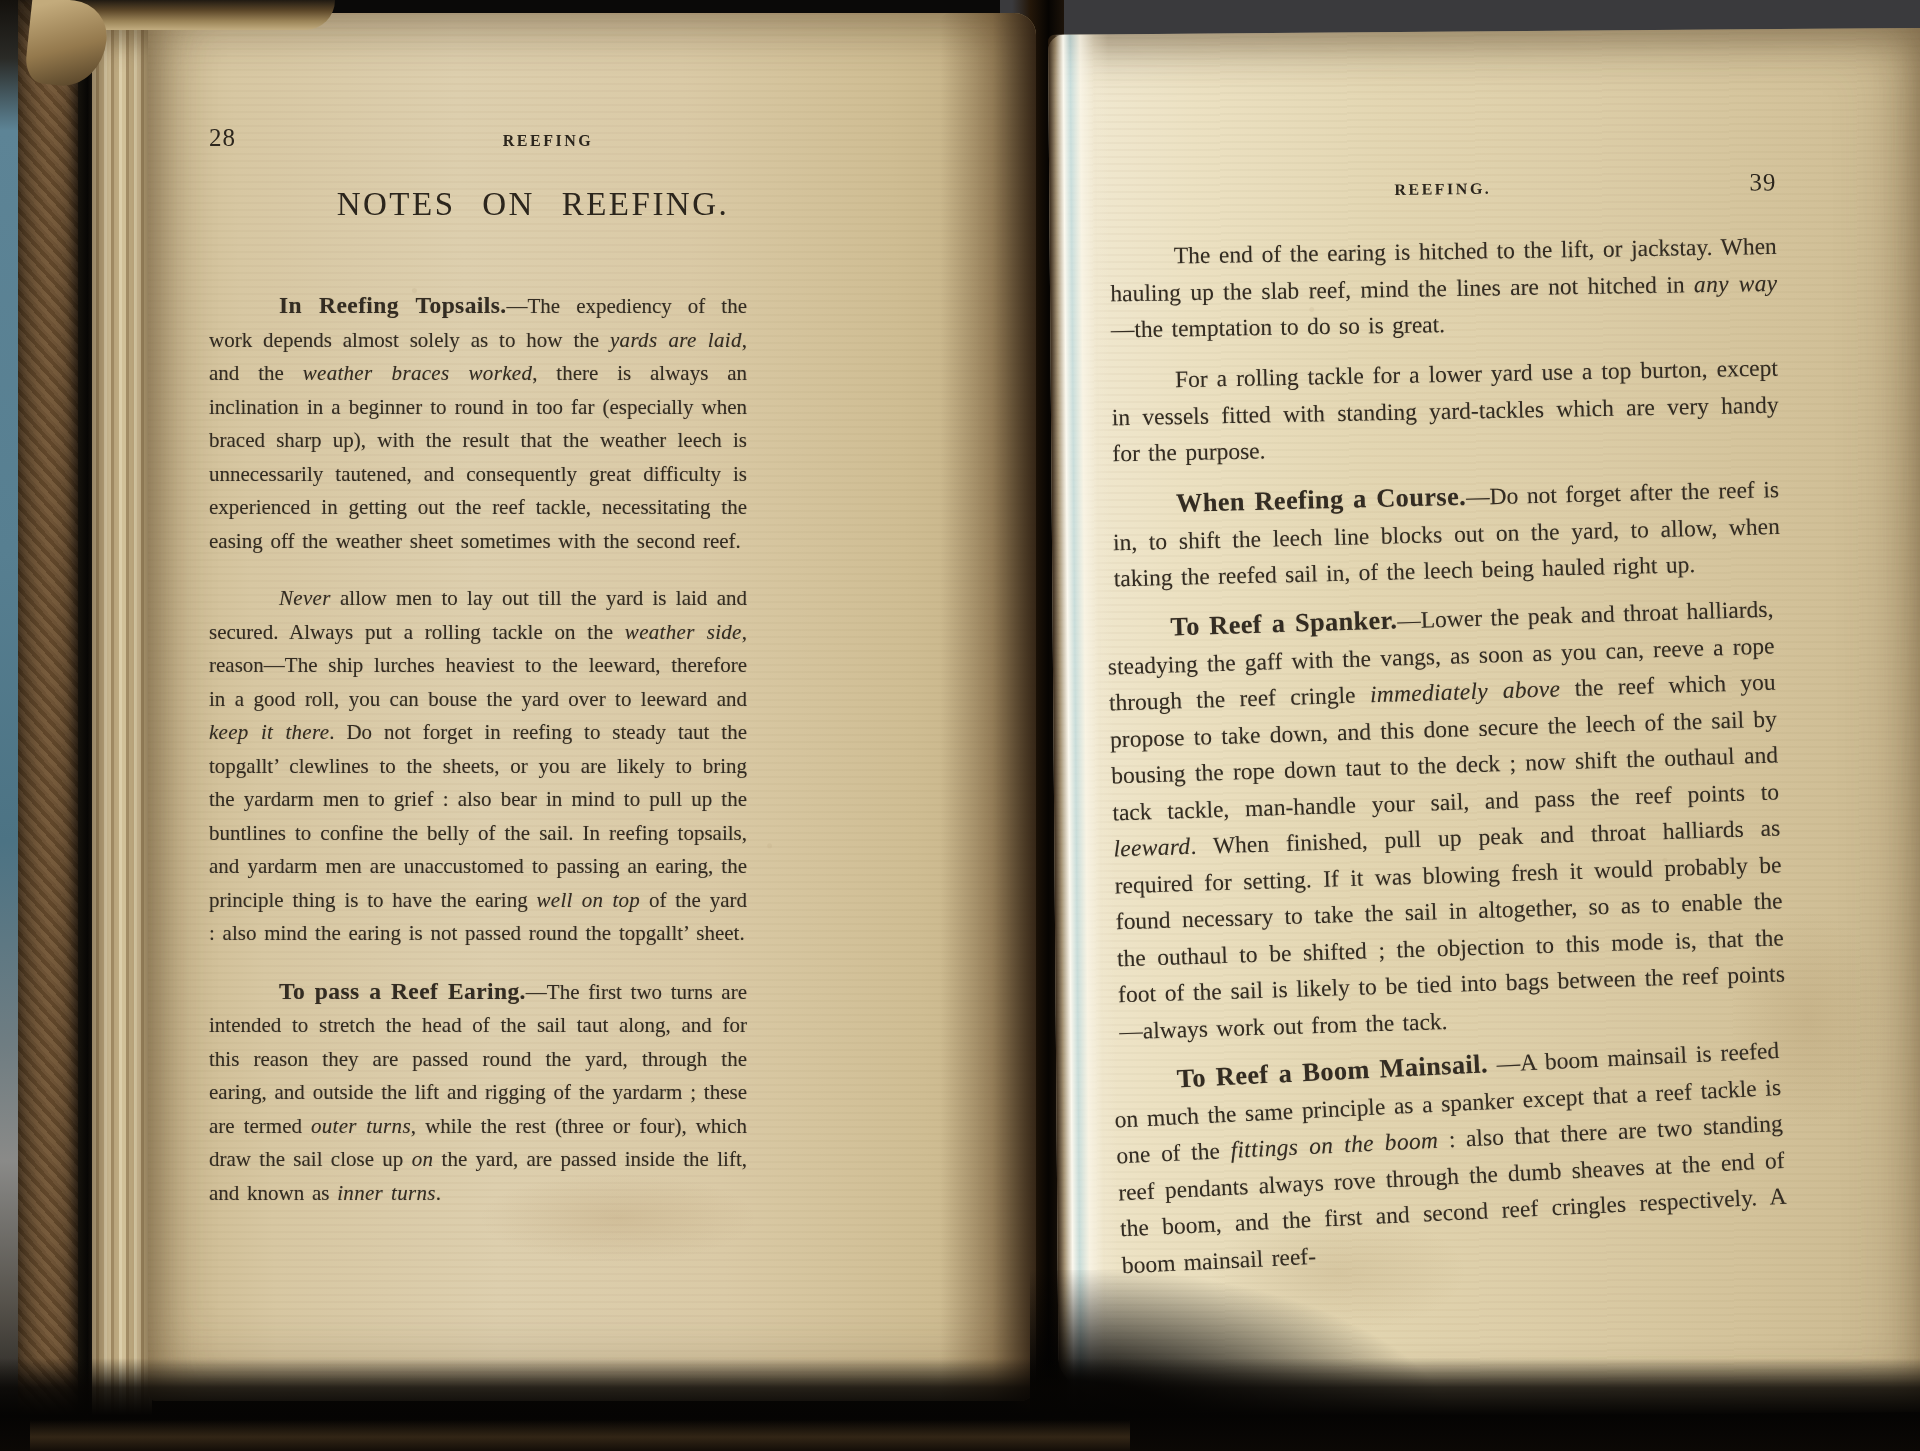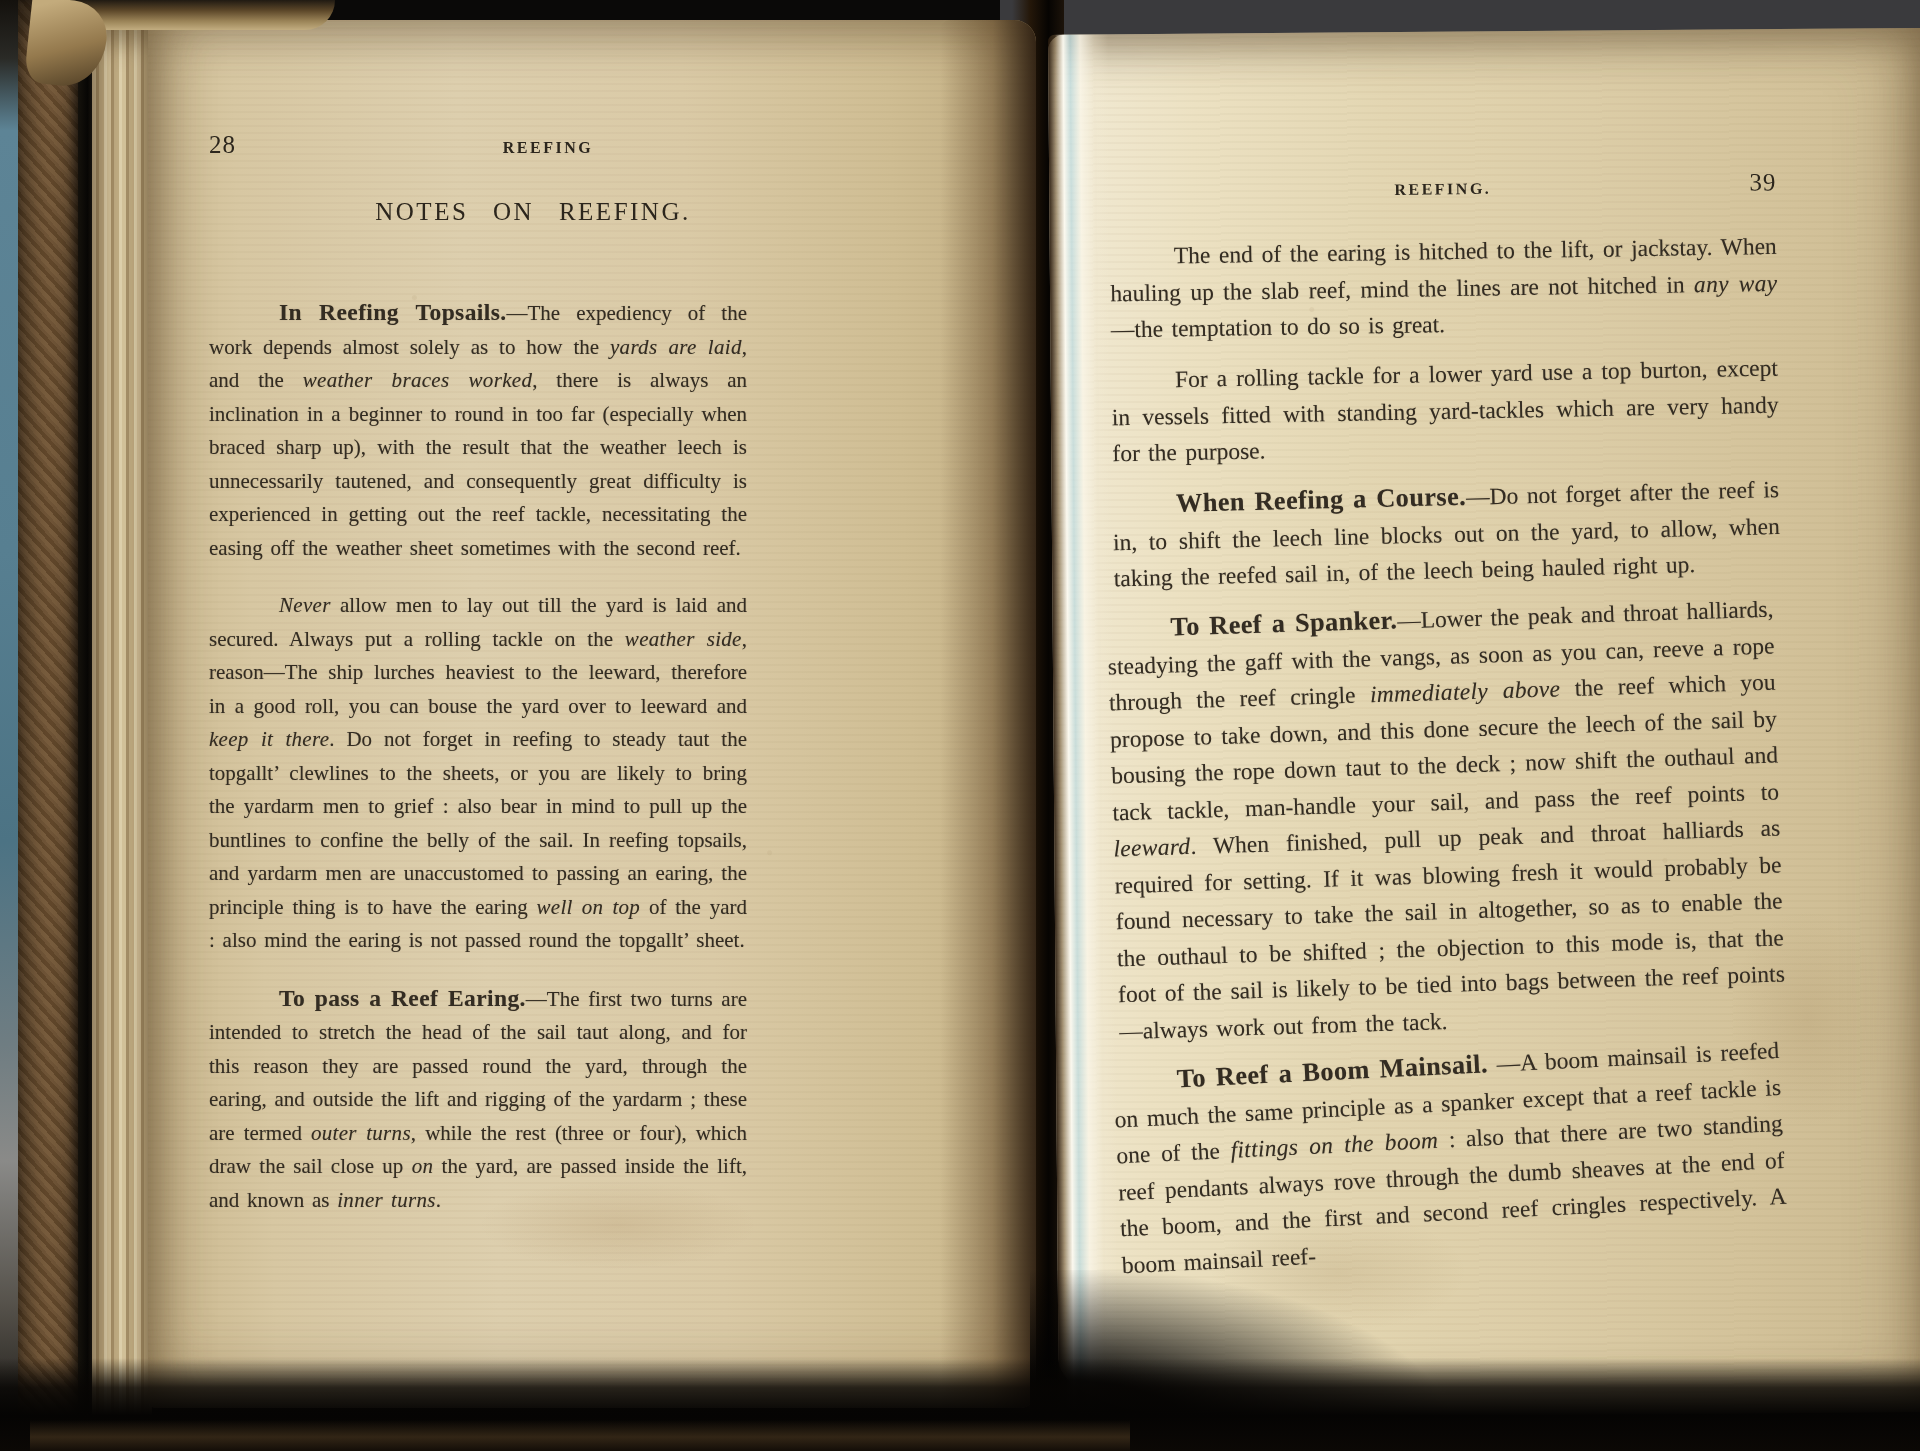--- a/index.html
+++ b/index.html
@@ -33,21 +33,21 @@
     background:linear-gradient(90deg,rgba(30,20,10,0) 0%,#241709 35%,#060402 70%,#1c130a 100%);}
   .bottom-band{position:absolute;left:0;top:1358px;width:1920px;height:93px;z-index:5;
     background:linear-gradient(180deg,rgba(7,5,3,0) 0%,rgba(7,5,3,.82) 32%,#050403 62%,#0b0805 100%);}
   .bottom-cover-lip{position:absolute;left:30px;top:1420px;width:1100px;height:31px;z-index:6;
     background:linear-gradient(180deg,rgba(58,44,24,0) 0%,rgba(84,63,36,.55) 55%,rgba(20,14,8,.9) 100%);}
   .right-bottom-wedge{position:absolute;left:1030px;top:1270px;width:420px;height:180px;z-index:4;pointer-events:none;
     background:radial-gradient(ellipse at 8% 95%,rgba(2,2,2,.96) 25%,rgba(2,2,2,0) 72%);}
   
   .page{position:absolute;z-index:3;}
   .page-left{
-    left:148px;top:20px;width:888px;height:1388px;
+    left:148px;top:13px;width:888px;height:1388px;
     border-radius:10px 22px 16px 8px;
     background:linear-gradient(88deg,#c9b68c 0%,#d7c7a2 14%,#ddcfae 38%,#dacaa6 62%,#cfbd93 84%,#c0ac80 100%);
     box-shadow:inset 0 18px 42px rgba(72,52,26,.33),inset 30px 0 55px -18px rgba(80,60,30,.30),
                inset 0 -34px 55px rgba(78,56,28,.30);}
   .page-left .gutter-fade{position:absolute;right:0;top:0;bottom:0;width:96px;border-radius:inherit;
     background:linear-gradient(90deg,rgba(70,48,24,0) 0%,rgba(86,60,30,.45) 55%,rgba(38,24,12,.88) 100%);}
   .page-right{
     left:1048px;top:28px;width:872px;height:1384px;
     border-radius:16px 0 0 12px;border-bottom-left-radius:150px 60px;
     transform:rotate(-0.45deg);transform-origin:top right;
@@ -71,21 +71,21 @@
   .page-left .text-col{width:538px;margin-left:61px;font-size:21px;line-height:33.5px;}
   .page-right .text-col{width:667px;margin-left:60px;font-size:23.5px;line-height:36.5px;transform:rotate(-0.25deg);transform-origin:left top;}
   .page-head{display:grid;grid-template-columns:1fr auto 1fr;align-items:baseline;font-weight:bold;color:#2c261d;}
   .page-left .page-head{margin-top:108px;}
   .page-right .page-head{margin-top:138px;}
   .page-num{font-size:25px;font-weight:normal;letter-spacing:1px;}
   .page-head .num-left{justify-self:start;}
   .page-head .num-right{justify-self:end;}
   .running{font-size:16px;letter-spacing:2.5px;justify-self:center;font-family:Liberation Serif, serif;}
   .page-left .running{transform:translateX(70px);}
-  .section-title{margin-top:30px;text-align:center;font-size:25px;letter-spacing:2.5px;word-spacing:16px;
+  .section-title{margin-top:30px;text-align:center;font-size:33px;letter-spacing:2.5px;word-spacing:16px;
     color:#2c261d;transform:translateX(55px);}
   .body-block{margin-top:68px;}
   .page-right .body-block{margin-top:26px;}
   .para{margin:0 0 24px 0;text-align:justify;text-indent:70px;word-spacing:2.5px;
     text-shadow:0 0 1px rgba(60,50,35,.35);transform-origin:left bottom;}
   .page-right .para{margin-bottom:15px;text-indent:64px;}
   .para .lead{font-weight:bold;font-size:1.12em;letter-spacing:.4px;}
   .para i{letter-spacing:.3px;}
 </style>
 </head>

